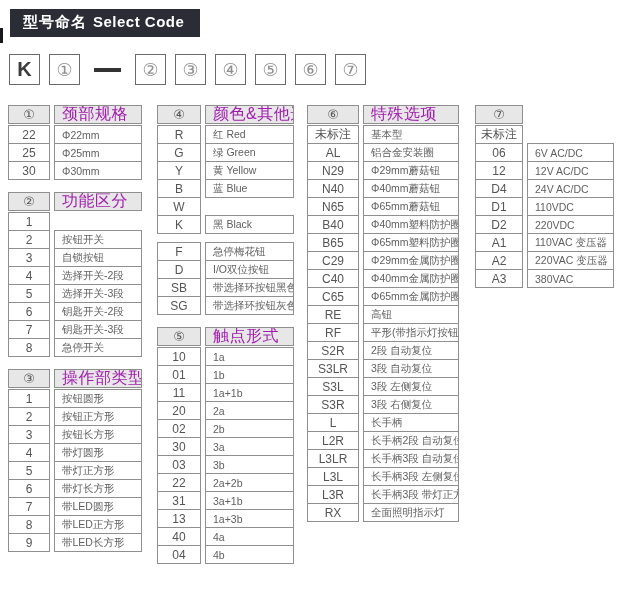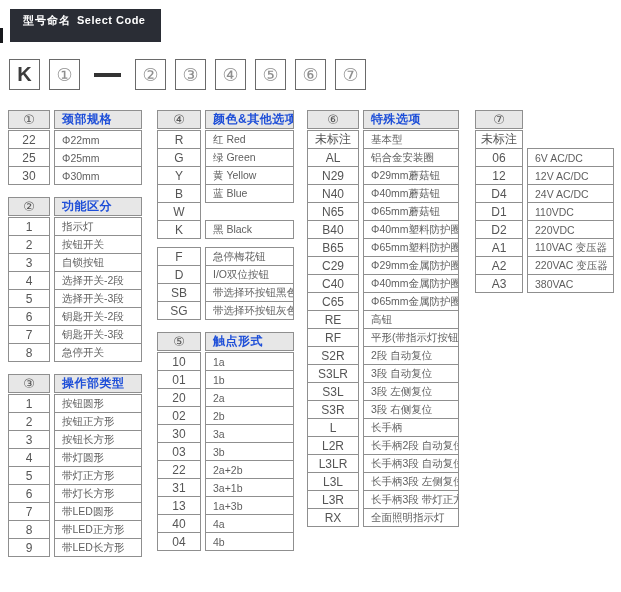--- a/index.html
+++ b/index.html
@@ -8,21 +8,21 @@
     --code-fg:#555555; --desc-fg:#5f5f5f;
   }
   html,body{margin:0;padding:0}
   body{
     width:621px;height:592px;background:#ffffff;position:relative;overflow:hidden;
     font-family:"Liberation Sans","DejaVu Sans",sans-serif;
   }
   .edge-mark{position:absolute;left:0;top:28px;width:3px;height:15px;background:#17181c}
   .title-bar{
     display:inline-block;margin:9px 0 0 10px;background:var(--title-bg);color:var(--title-fg);
-    font-size:11px;font-weight:bold;padding:4px 16px 14px 13px;letter-spacing:1px;white-space:nowrap;
+    font-size:15px;font-weight:bold;padding:4px 16px 5px 13px;letter-spacing:1px;white-space:nowrap;
   }
   .title-bar .en{margin-left:6px;letter-spacing:0.5px}
   .code-row{display:flex;align-items:center;margin:17px 0 0 9px}
   .cbox{
     width:29px;height:29px;border:1px solid #6a6a6a;flex:none;
     display:flex;align-items:center;justify-content:center;margin-right:9px;background:#fff;
   }
   .cbox.k{font-size:20px;font-weight:600;color:#3c3c3c}
   .cbox.num{font-size:18px;color:#8f8f8f}
   .dash{width:27px;height:4px;background:#333;margin:0 14px 0 5px;flex:none}
@@ -45,21 +45,21 @@
   .col-1 .cell.code{width:42px}
   .col-2 .cell.code{width:44px}
   .col-3 .cell.code{width:52px}
   .col-4 .cell.code{width:48px}
   .cell.desc{
     flex:1;display:flex;align-items:center;padding-left:7px;
     font-size:10.5px;color:var(--desc-fg);white-space:nowrap;overflow:hidden;
   }
   .row.header .cell{background:var(--header-bg)}
   .row.header .cell.code{font-size:13px;color:#565656}
-  .row.header .cell.desc{font-size:12px;font-weight:bold;color:#1d4ed8;letter-spacing:0.5px}
+  .row.header .cell.desc{font-size:16px;font-weight:normal;color:#a21caf;letter-spacing:0.5px}
 </style>
 </head>
 <body>
 
 
 
 <div class="edge-mark"></div>
 
 <div class="title-bar">
   <span class="zh">型号命名</span><span class="en">Select Code</span>
@@ -97,21 +97,20 @@
           <div class="cell desc">Φ30mm</div>
         </div>
       </div>
       <div class="table">
         <div class="row header">
           <div class="cell code">②</div>
           <div class="cell desc">功能区分</div>
         </div>
         <div class="row">
           <div class="cell code">1</div>
-          <div class="cell desc">指示灯</div>
         </div>
         <div class="row">
           <div class="cell code">2</div>
           <div class="cell desc">按钮开关</div>
         </div>
         <div class="row">
           <div class="cell code">3</div>
           <div class="cell desc">自锁按钮</div>
         </div>
         <div class="row">
@@ -233,20 +232,24 @@
         </div>
         <div class="row">
           <div class="cell code">10</div>
           <div class="cell desc">1a</div>
         </div>
         <div class="row">
           <div class="cell code">01</div>
           <div class="cell desc">1b</div>
         </div>
         <div class="row">
+          <div class="cell code">11</div>
+          <div class="cell desc">1a+1b</div>
+        </div>
+        <div class="row">
           <div class="cell code">20</div>
           <div class="cell desc">2a</div>
         </div>
         <div class="row">
           <div class="cell code">02</div>
           <div class="cell desc">2b</div>
         </div>
         <div class="row">
           <div class="cell code">30</div>
           <div class="cell desc">3a</div>

